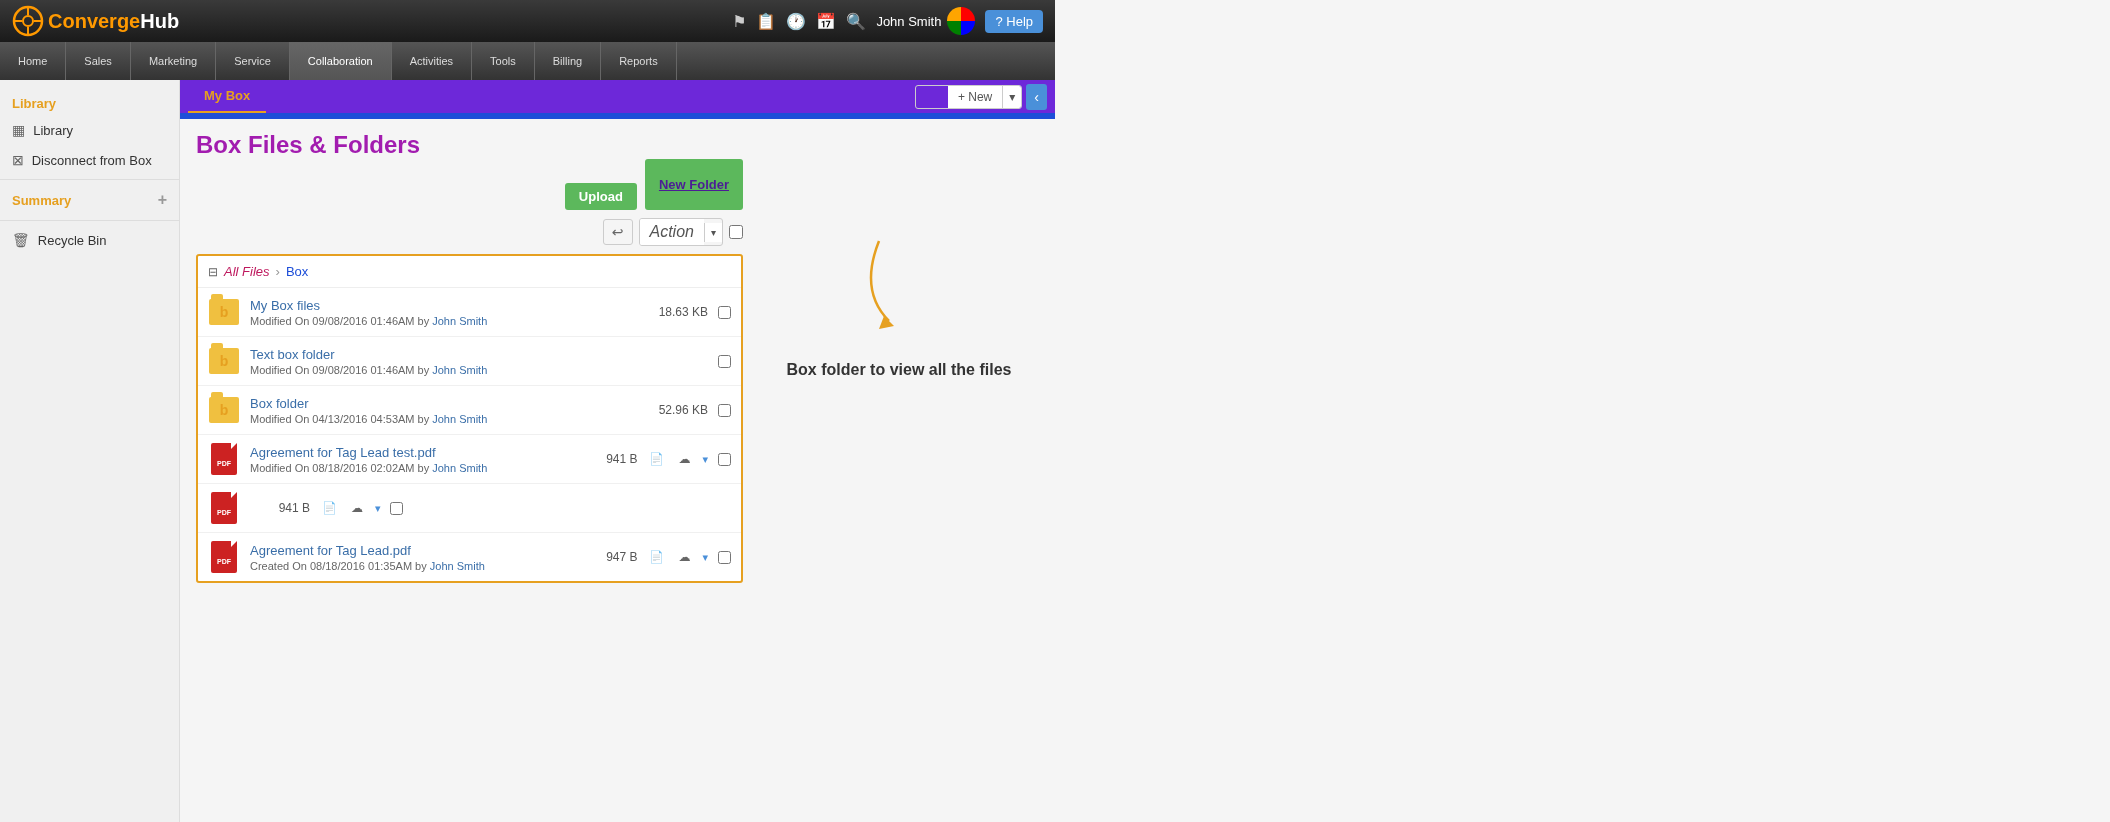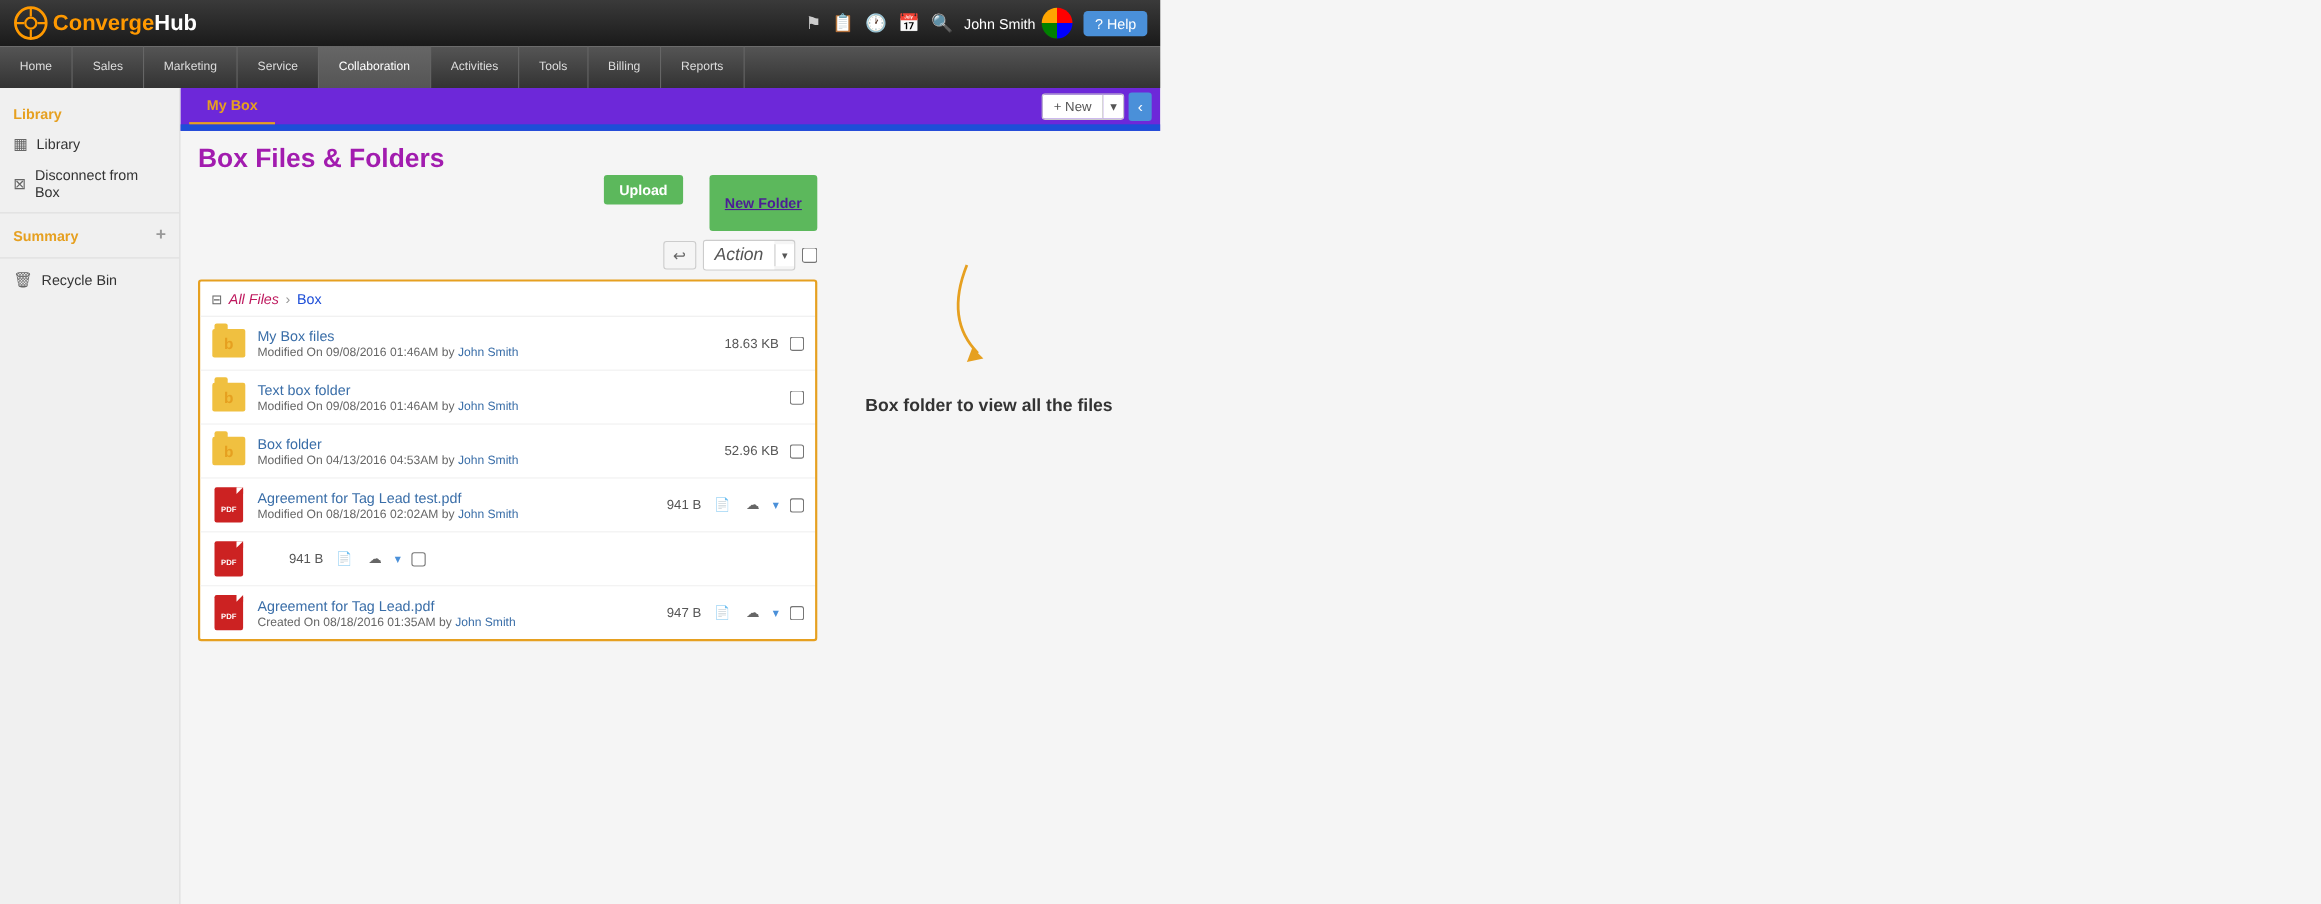--- a/index.html
+++ b/index.html
@@ -89,21 +89,21 @@
 
     
     .layout {
       display: flex;
       height: calc(100vh - 80px);
       min-height: 600px;
     }
 
     
     .sidebar {
-      width: 164px;
+      width: 180px;
       background: #f0f0f0;
       border-right: 1px solid #ddd;
       padding-top: 10px;
       flex-shrink: 0;
     }
     .sidebar-section-label {
       color: #e6a020;
       font-size: 13px;
       font-weight: bold;
       padding: 6px 12px 4px 12px;
@@ -169,20 +169,21 @@
       gap: 4px;
     }
     .new-btn {
       display: flex;
       align-items: center;
       gap: 0;
       border: 1px solid #ccc;
       border-radius: 3px;
       overflow: hidden;
       font-size: 12px;
+      padding-left: 32px;
     }
     .new-btn-main {
       padding: 4px 10px;
       background: #fff;
       cursor: pointer;
       color: #555;
       border-right: 1px solid #ccc;
     }
     .new-btn-dropdown {
       padding: 4px 6px;
@@ -214,23 +215,23 @@
     }
 
     .page-title {
       color: #a21caf;
       font-size: 24px;
       font-weight: bold;
     }
 
     .action-bar {
       display: flex;
-      align-items: flex-start;
+      align-items: flex-end;
       justify-content: flex-end;
-      gap: 24px;
+      gap: 8px;
       margin-bottom: 8px;
     }
     .upload-btn {
       background: #5cb85c;
       color: white;
       border: none;
       border-radius: 3px;
       padding: 6px 14px;
       cursor: pointer;
       font-size: 13px;

